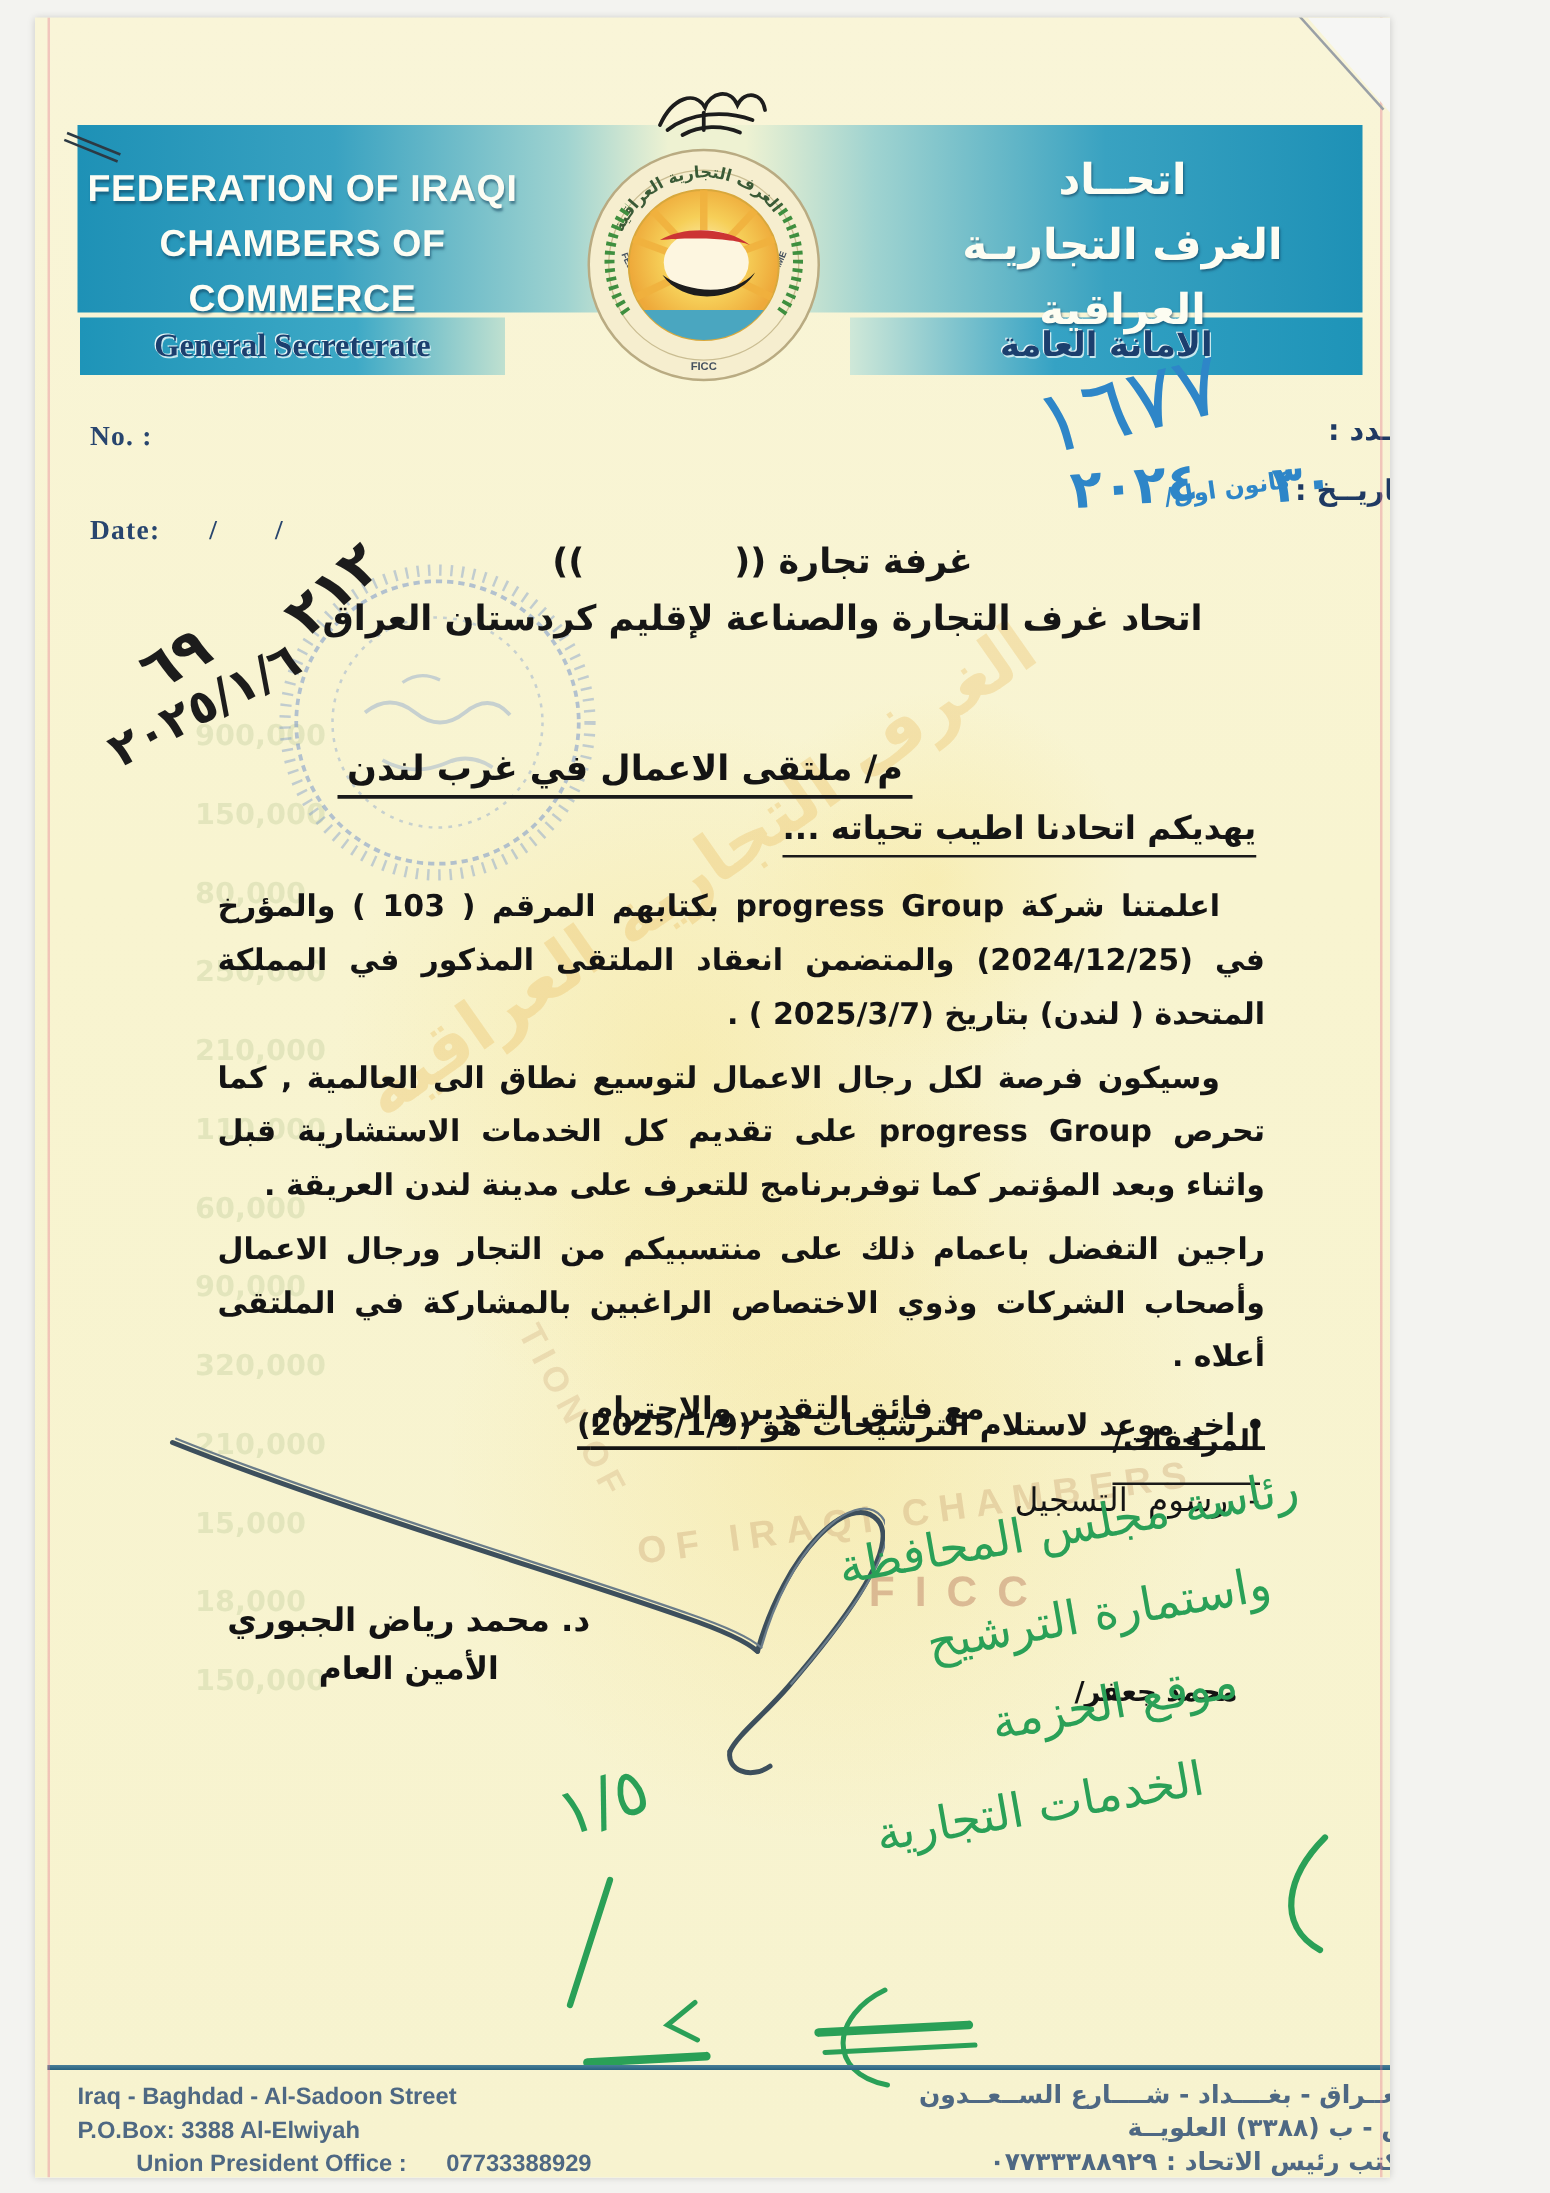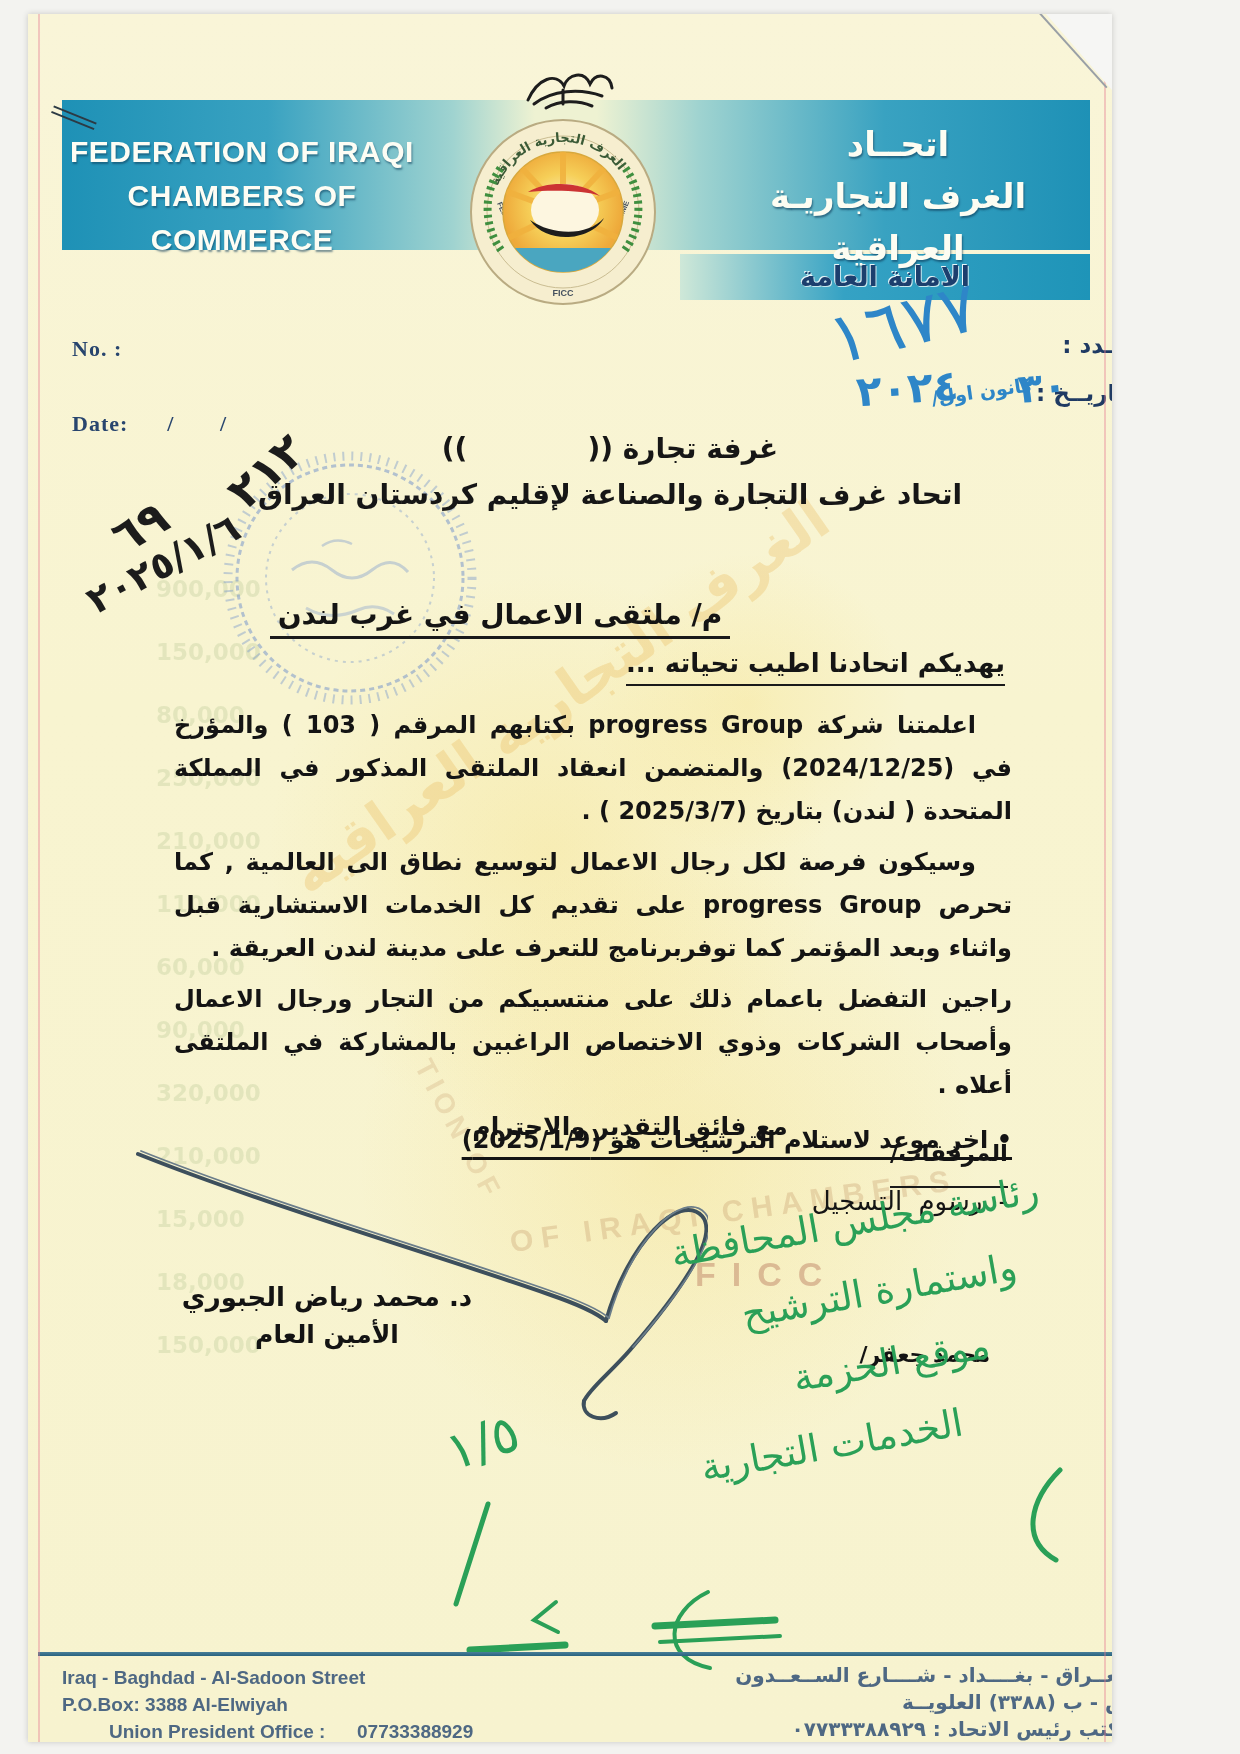--- a/index.html
+++ b/index.html
@@ -107,20 +107,23 @@
     <span>15,000</span>
       <span>18,000</span>
     <span>150,000</span>
   </div>
   <div class="abs wm wm-ar" style="left:250px;top:840px;transform:rotate(-35deg);transform-origin:0 0;">الغرف التجارية العراقية</div>
   <div class="abs wm wm-en" style="left:480px;top:1180px;font-size:30px;letter-spacing:8px;transform:rotate(-8deg);">OF IRAQI CHAMBERS</div>
   <div class="abs wm wm-en" style="left:408px;top:1040px;font-size:28px;letter-spacing:6px;transform:rotate(62deg);transform-origin:0 0;opacity:.25;">TION OF</div>
   <div class="abs wm wm-en" style="left:667px;top:1241px;font-size:34px;letter-spacing:16px;color:#c08668;opacity:.5;">FICC</div>
 
   <div class="abs banner"></div>
+  <div class="abs strip stripL">
+    <div class="strip-txt">General Secreterate</div>
+  </div>
   <div class="abs strip stripR">
     <div class="strip-txt">الامانة العامة</div>
   </div>
   <div class="abs banner-en">
     <div>FEDERATION OF IRAQI</div>
     <div>CHAMBERS OF COMMERCE</div>
   </div>
   <div class="abs banner-ar">
     <div>اتحــاد</div>
     <div>الغرف التجاريـة العراقية</div>

